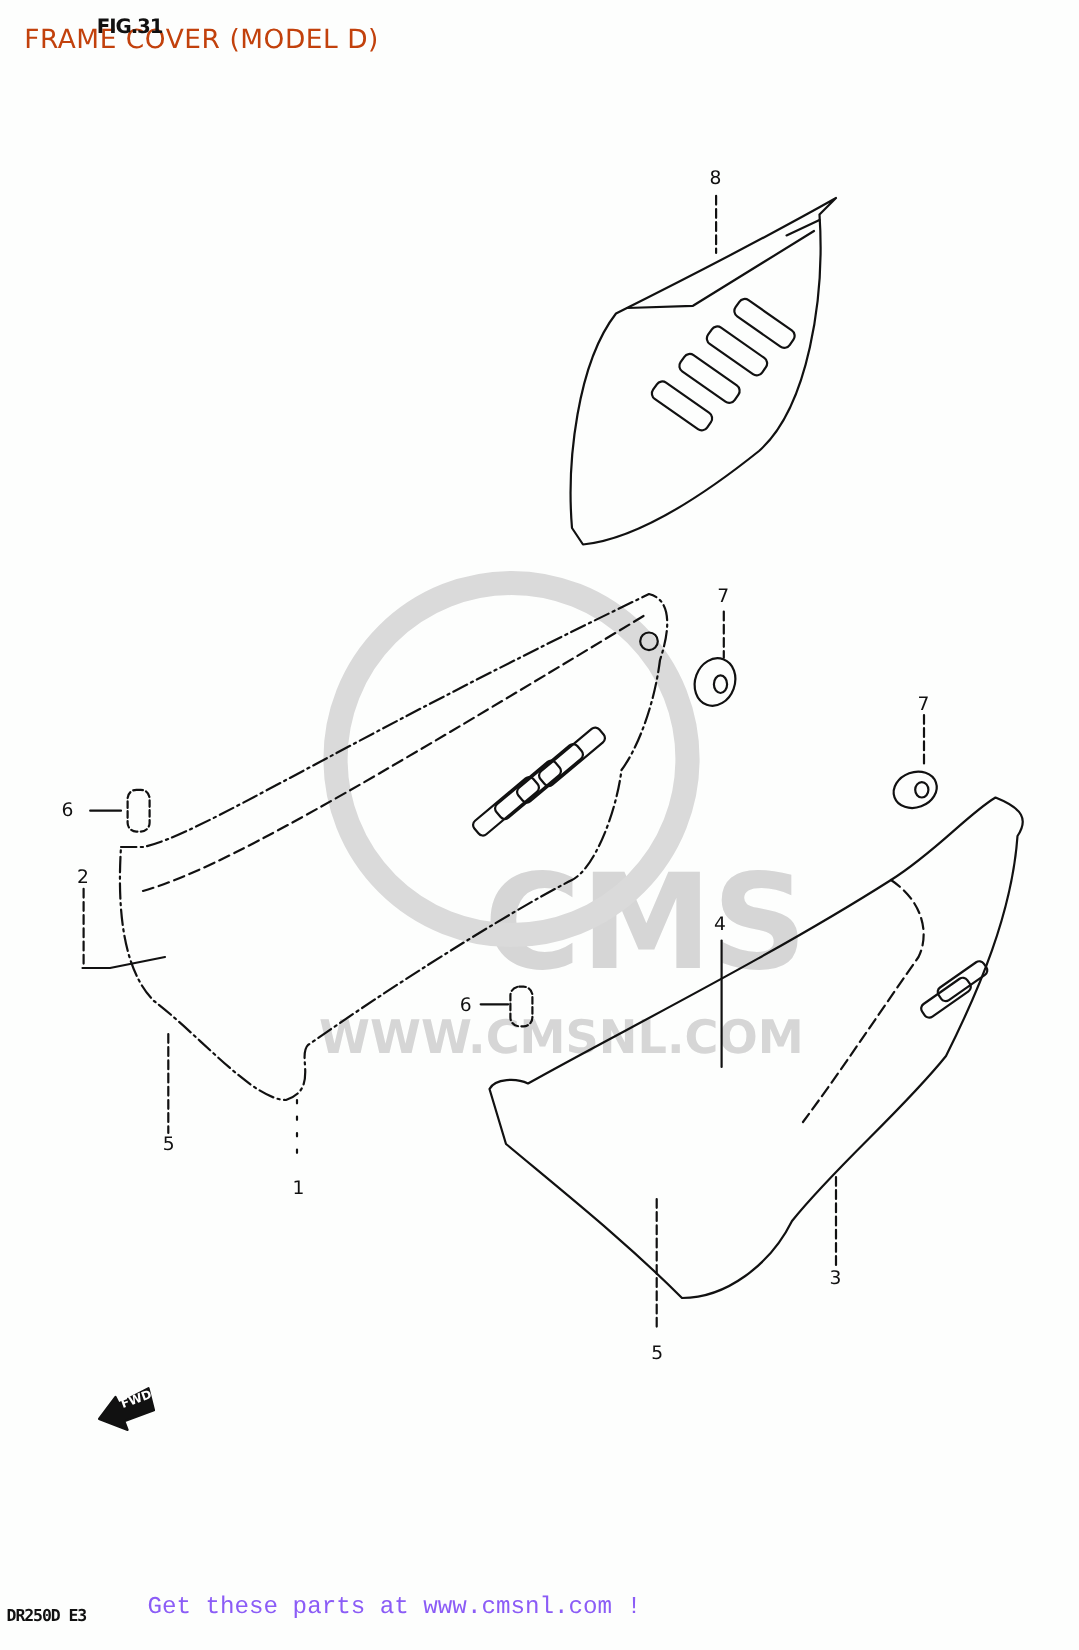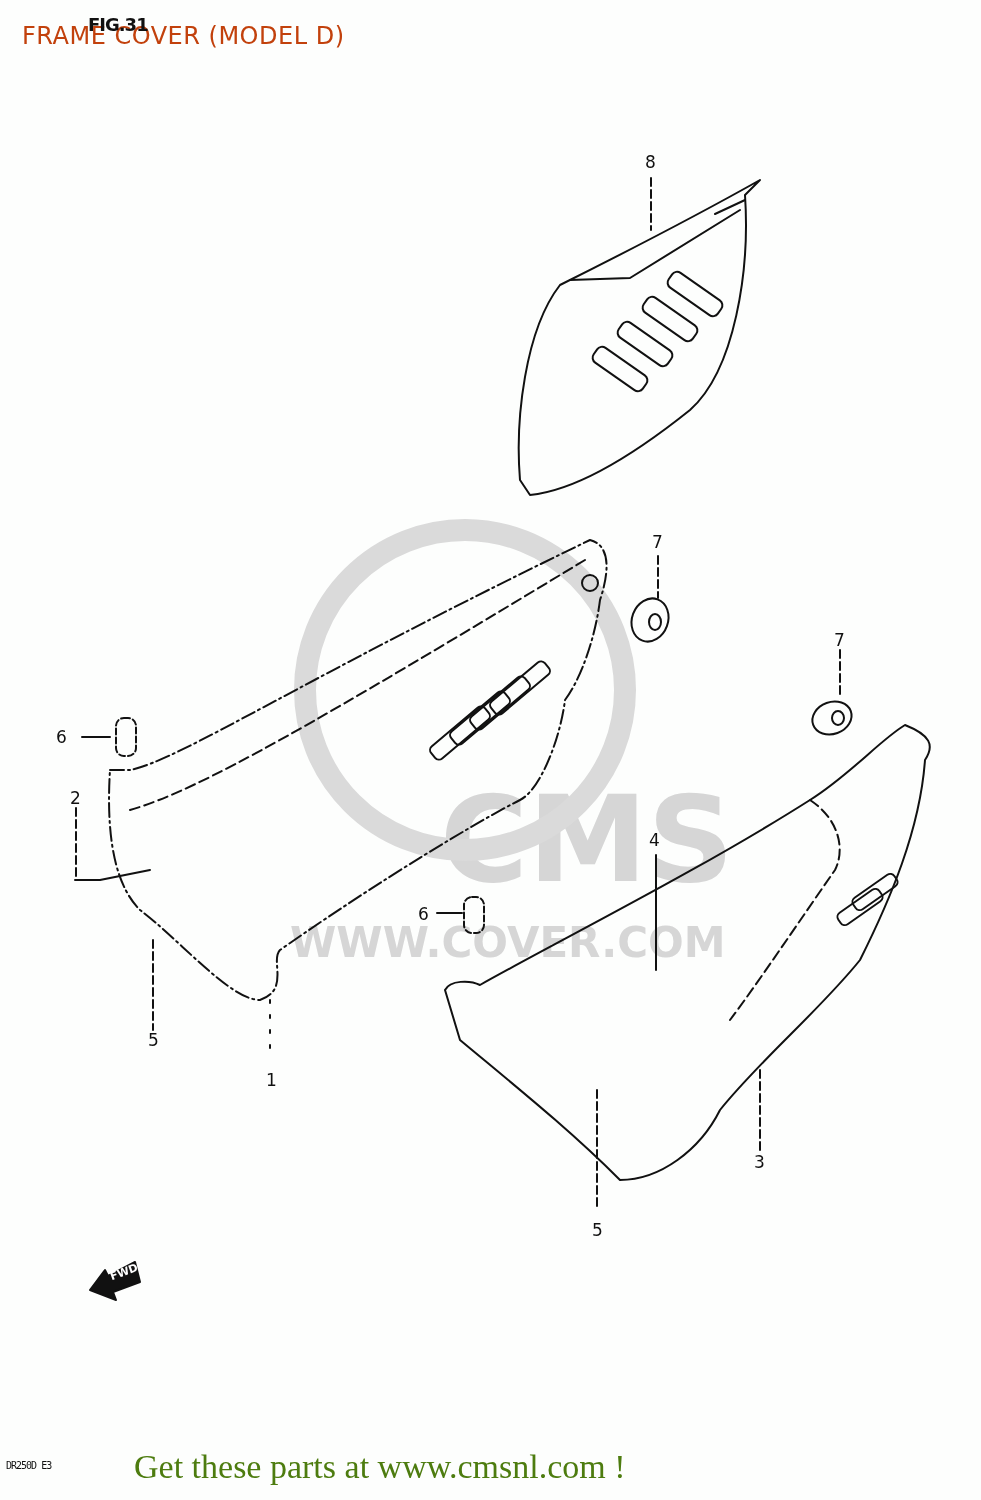--- a/index.html
+++ b/index.html
@@ -1,29 +1,29 @@
 <!DOCTYPE html>
 <html><head>
 <meta charset="utf-8">
 <style>
   html,body{margin:0;padding:0;background:#fdfefd;}
   body{width:981px;height:1500px;position:relative;overflow:hidden;font-family:"DejaVu Sans",sans-serif;}
   .title{position:absolute;left:22px;top:22px;font-size:24px;color:#c2410c;letter-spacing:0.5px;}
   .fig{position:absolute;left:88px;top:14px;font-size:18px;font-weight:bold;color:#111;font-family:"DejaVu Sans",sans-serif;letter-spacing:-1px;}
   svg.drawing{position:absolute;left:0;top:0;}
   .callout{position:absolute;font-family:"DejaVu Sans",sans-serif;font-size:17px;color:#111;}
-  .model{position:absolute;left:6px;top:1460px;font-size:10px;font-weight:normal;color:#111;font-family:"DejaVu Sans Mono",monospace;letter-spacing:-1px;}
-  .promo{position:absolute;left:134px;top:1448px;font-size:34px;color:#4d7c0f;font-family:Liberation Serif, serif;}
+  .model{position:absolute;left:6px;top:1460px;font-size:15px;font-weight:bold;color:#111;font-family:"DejaVu Sans Mono",monospace;letter-spacing:-1px;}
+  .promo{position:absolute;left:134px;top:1448px;font-size:22px;color:#8b5cf6;font-family:Liberation Mono, monospace;}
   .wm{position:absolute;font-weight:bold;color:#d6d6d6;font-family:"DejaVu Sans",sans-serif;}
 </style>
 </head>
 <body>
 
 <div class="wm" style="left:440px;top:770px;font-size:120px;">CMS</div>
-<div class="wm" style="left:290px;top:918px;font-size:42px;">WWW.COVER.COM</div>
+<div class="wm" style="left:290px;top:918px;font-size:42px;">WWW.CMSNL.COM</div>
 
 <svg class="drawing" width="981" height="1500" viewBox="0 0 981 1500" fill="none" stroke="#111" stroke-width="2" stroke-linecap="round" stroke-linejoin="round">
 
   <circle cx="465" cy="690" r="160" stroke="#dadada" stroke-width="22"></circle>
 
   <g>
     <path d="M520 480 C515 420 525 330 560 285 C600 265 680 225 760 180 L745 195 C750 270 735 370 690 410 C640 450 580 490 530 495 Z"></path>
     <path d="M570 280 L630 278 L740 210"></path>
     <path d="M715 214 L745 200"></path>
     <g>

